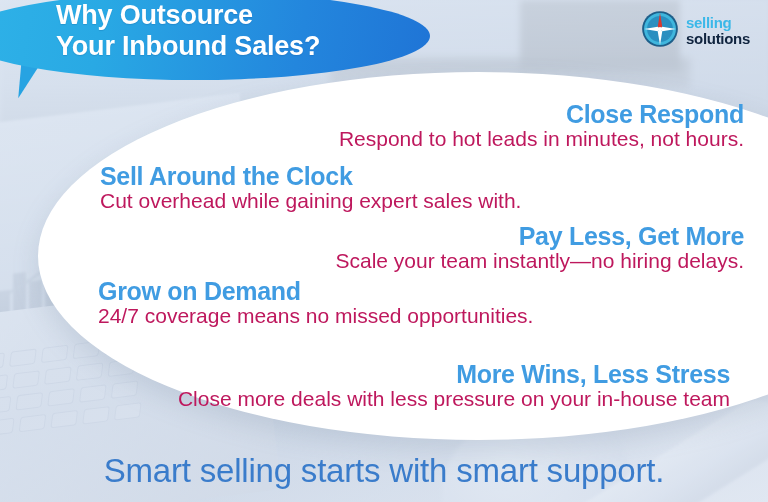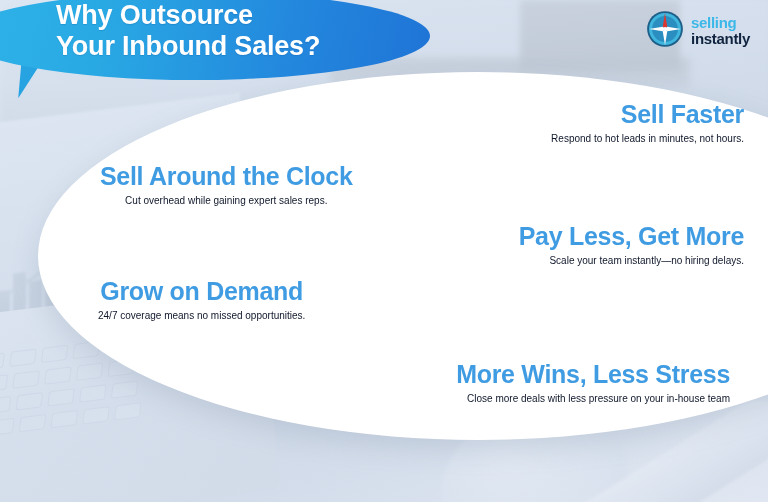--- a/index.html
+++ b/index.html
@@ -162,28 +162,28 @@
   .benefit { position:absolute; }
   .benefit h2 {
     color:#409ce2;
     font-weight:bold;
     font-size:25px;
     line-height:28px;
     letter-spacing:-.3px;
     white-space:nowrap;
   }
   .benefit p {
-    color:#0f172a;
-    font-size:10px;
+    color:#be185d;
+    font-size:21px;
     line-height:19px;
     white-space:nowrap;
     margin-top:1px;
   }
   .align-right { text-align:right; }
-  .align-left  { text-align:center;  }
+  .align-left  { text-align:left;  }
 
   .b0 { right:24px;  top:100px; }
   .b1 { left:100px;  top:162px; }
   .b2 { right:24px;  top:222px; }
   .b3 { left:98px;   top:277px; }
   .b4 { right:38px;  top:360px; }
 
   
   .tagline {
     position:absolute; left:0; right:0; top:452px;
@@ -276,43 +276,44 @@
       <polygon points="8,50 44,56 50,50 44,44" fill="#ffffff"></polygon>
       <polygon points="92,50 56,56 50,50 56,44" fill="#ffffff"></polygon>
       <polygon points="22,22 46,46 50,50 44,44" fill="#eaf6fb" opacity=".9"></polygon>
       <polygon points="78,78 54,54 50,50 56,56" fill="#eaf6fb" opacity=".9"></polygon>
       <polygon points="78,22 54,46 50,50 56,44" fill="#eaf6fb" opacity=".9"></polygon>
       <polygon points="22,78 46,54 50,50 44,56" fill="#eaf6fb" opacity=".9"></polygon>
       <circle cx="50" cy="50" r="5" fill="#ffffff"></circle>
     </svg>
     <span class="logo-text">
       <span class="logo-top">selling</span>
-      <span class="logo-bottom">instantly</span>
+      <span class="logo-bottom">solutions</span>
     </span>
   </div>
 
   <div class="benefit b0 align-right">
-    <h2>Sell Faster</h2>
+    <h2>Close Respond</h2>
     <p>Respond to hot leads in minutes, not hours.</p>
   </div>
 
   <div class="benefit b1 align-left">
     <h2>Sell Around the Clock</h2>
-    <p>Cut overhead while gaining expert sales reps.</p>
+    <p>Cut overhead while gaining expert sales with.</p>
   </div>
 
   <div class="benefit b2 align-right">
     <h2>Pay Less, Get More</h2>
     <p>Scale your team instantly—no hiring delays.</p>
   </div>
 
   <div class="benefit b3 align-left">
     <h2>Grow on Demand</h2>
     <p>24/7 coverage means no missed opportunities.</p>
   </div>
 
   <div class="benefit b4 align-right">
     <h2>More Wins, Less Stress</h2>
     <p>Close more deals with less pressure on your in-house team</p>
   </div>
 
+  <div class="tagline">Smart selling starts with smart support.</div>
 
 </div>
 
 </body></html>

